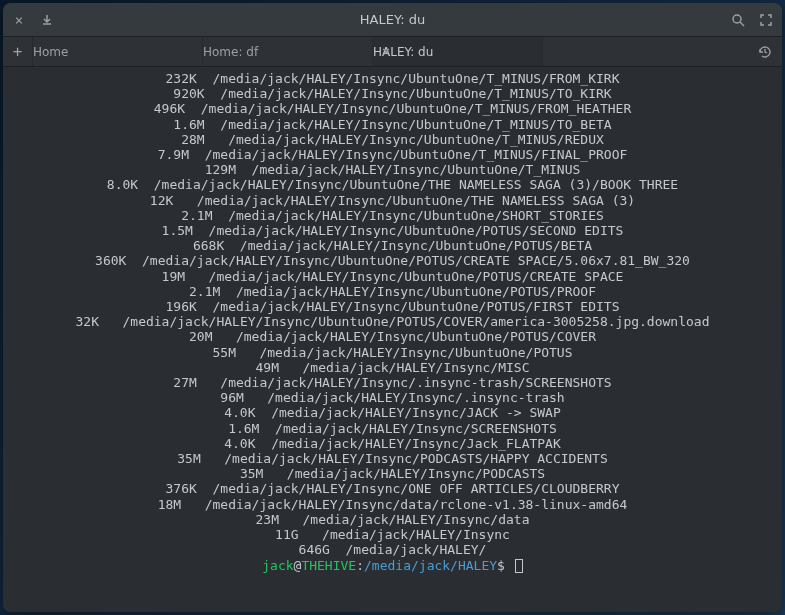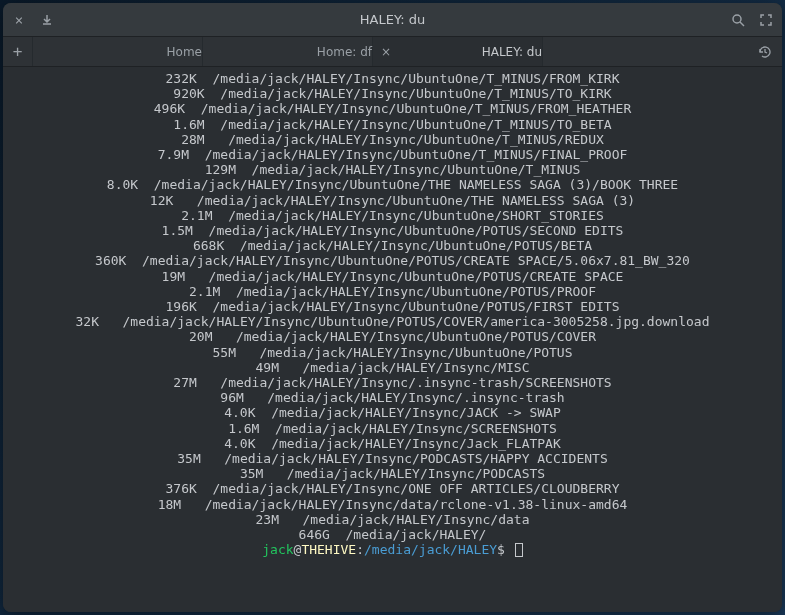--- a/index.html
+++ b/index.html
@@ -75,21 +75,21 @@
       color: #9aa0a6;
       cursor: pointer;
       font-size: 16px;
       border-right: 1px solid #252a2e;
     }
     .tab {
       flex: 1;
       max-width: 200px;
       display: flex;
       align-items: center;
-      justify-content: flex-end;
+      justify-content: flex-start;
       color: #9aa0a6;
       font-size: 12px;
       font-family: 'DejaVu Sans', sans-serif;
       border-right: 1px solid #252a2e;
       cursor: pointer;
       position: relative;
     }
     .tab.active {
       background: #2a2e32;
       color: #c5c8cc;
@@ -124,21 +124,21 @@
     .output-line {
       white-space: pre;
       font-family: 'DejaVu Sans Mono', 'Liberation Mono', monospace;
     }
     .prompt-line {
       white-space: pre;
       font-family: 'DejaVu Sans Mono', 'Liberation Mono', monospace;
     }
     .prompt-user { color: #22c55e; }
     .prompt-at { color: #c5c8cc; }
-    .prompt-host { color: #fef9c3; }
+    .prompt-host { color: #22c55e; }
     .prompt-path { color: #4a9dd4; margin-top: 16px; }
     .prompt-symbol { color: #c5c8cc; }
     .cursor {
       display: inline-block;
       width: 8px;
       height: 14px;
       border: 1px solid #c5c8cc;
       vertical-align: text-bottom;
       margin-left: 2px;
     }
@@ -219,17 +219,18 @@
         <div class="output-line">27M   /media/jack/HALEY/Insync/.insync-trash/SCREENSHOTS</div>
         <div class="output-line">96M   /media/jack/HALEY/Insync/.insync-trash</div>
         <div class="output-line">4.0K  /media/jack/HALEY/Insync/JACK -&gt; SWAP</div>
         <div class="output-line">1.6M  /media/jack/HALEY/Insync/SCREENSHOTS</div>
         <div class="output-line">4.0K  /media/jack/HALEY/Insync/Jack_FLATPAK</div>
         <div class="output-line">35M   /media/jack/HALEY/Insync/PODCASTS/HAPPY ACCIDENTS</div>
         <div class="output-line">35M   /media/jack/HALEY/Insync/PODCASTS</div>
         <div class="output-line">376K  /media/jack/HALEY/Insync/ONE OFF ARTICLES/CLOUDBERRY</div>
         <div class="output-line">18M   /media/jack/HALEY/Insync/data/rclone-v1.38-linux-amd64</div>
         <div class="output-line">23M   /media/jack/HALEY/Insync/data</div>
+        <div class="output-line">11G   /media/jack/HALEY/Insync</div>
         <div class="output-line">646G  /media/jack/HALEY/</div>
       </div>
     <div class="prompt-line"><span class="prompt-user">jack</span><span class="prompt-at">@</span><span class="prompt-host">THEHIVE</span><span class="prompt-symbol">:</span><span class="prompt-path">/media/jack/HALEY</span><span class="prompt-symbol">$ </span><span class="cursor"></span></div>
   </div>
 </div>
 
 </body></html>

